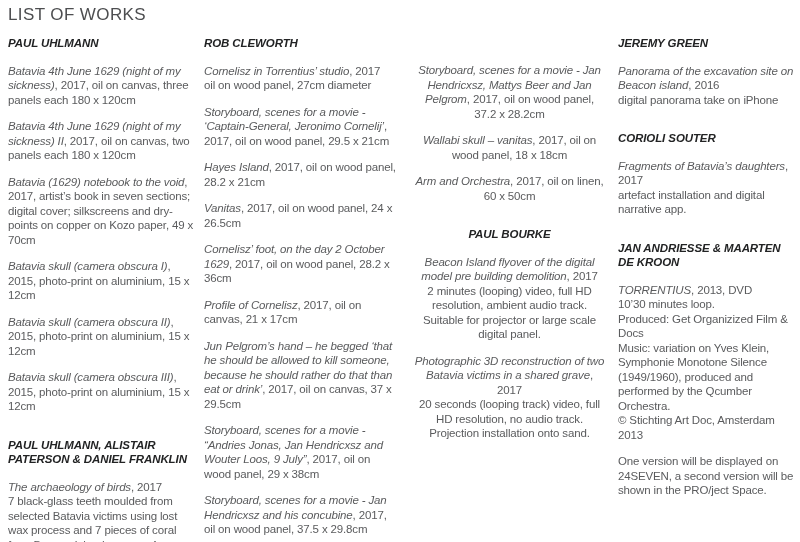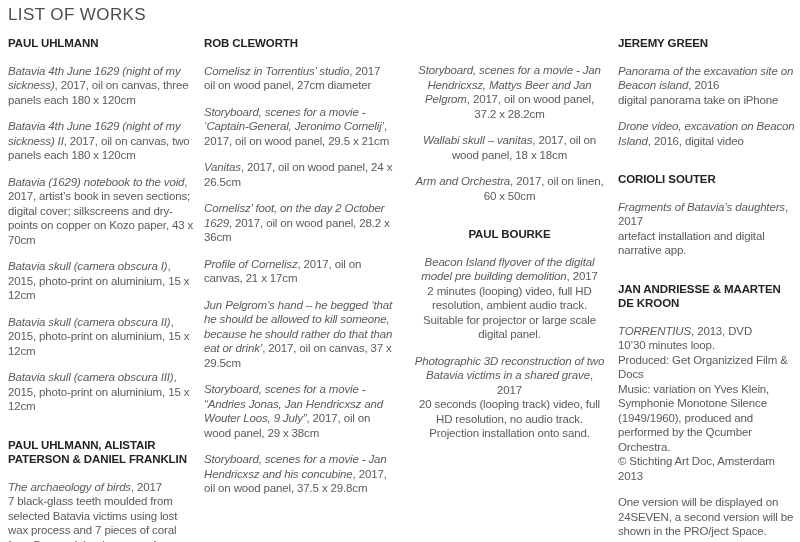--- a/index.html
+++ b/index.html
@@ -30,20 +30,21 @@
   .col-2 { left: 204px; width: 196px; }
   .col-3 { left: 413px; width: 193px; text-align: center; }
   .col-4 { left: 618px; width: 180px; }
   h2.artist {
     font-size: 11.5px;
     font-weight: 700;
     letter-spacing: -0.1px;
     line-height: 14.5px;
     color: #222324;
     margin: 0 0 13px 0;
+    font-style: italic;
   }
   .section + .section h2.artist { margin-top: 24px; }
   .section.continuation { padding-top: 27px; }
   p.work {
     font-size: 11.5px;
     letter-spacing: -0.15px;
     line-height: 14.5px;
     color: #5a5b5d;
     margin: 0 0 12px 0;
   }
@@ -52,35 +53,36 @@
 </head>
 <body>
 
 <div class="page">
   <h1 class="page-title">LIST OF WORKS</h1>
   <div class="col col-1">
       <div class="section">
         <h2 class="artist">PAUL UHLMANN</h2>
         <p class="work"><span class="it">Batavia 4th June 1629 (night of my sickness)</span><span class="">, 2017, oil on canvas, three panels each 180 x 120cm</span></p>
         <p class="work"><span class="it">Batavia 4th June 1629 (night of my sickness) II</span><span class="">, 2017, oil on canvas, two panels each 180 x 120cm</span></p>
-        <p class="work"><span class="it">Batavia (1629) notebook to the void</span><span class="">, 2017, artist’s book in seven sections; digital cover; silkscreens and dry-points on copper on Kozo paper, 43 x 70cm</span></p>
+        <p class="work"><span class="it">Batavia (1629) notebook to the void</span><span class="">, 2017, artist’s book in seven sections; digital cover; silkscreens and dry-points on copper on Kozo paper, 49 x 70cm</span></p>
         <p class="work"><span class="it">Batavia skull (camera obscura I)</span><span class="">, 2015, photo-print on aluminium, 15 x 12cm</span></p>
         <p class="work"><span class="it">Batavia skull (camera obscura II)</span><span class="">, 2015, photo-print on aluminium, 15 x 12cm</span></p>
         <p class="work"><span class="it">Batavia skull (camera obscura III)</span><span class="">, 2015, photo-print on aluminium, 15 x 12cm</span></p>
       </div>
       <div class="section">
         <h2 class="artist">PAUL UHLMANN, ALISTAIR PATERSON &amp; DANIEL FRANKLIN</h2>
         <p class="work"><span class="it">The archaeology of birds</span><span class="">, 2017</span><br><span class="">7 black-glass teeth moulded from selected Batavia victims using lost wax process and 7 pieces of coral from Beacon Island, approx. 4 x 2.5cm (variable with each piece)</span></p>
       </div>
     </div>
   <div class="col col-2">
       <div class="section">
         <h2 class="artist">ROB CLEWORTH</h2>
         <p class="work"><span class="it">Cornelisz in Torrentius’ studio</span><span class="">, 2017</span><br><span class="">oil on wood panel, 27cm diameter</span></p>
         <p class="work"><span class="it">Storyboard, scenes for a movie - ‘Captain-General, Jeronimo Cornelij’</span><span class="">, 2017, oil on wood panel, 29.5 x 21cm</span></p>
+        <p class="work"><span class="it">Hayes Island</span><span class="">, 2017, oil on wood panel, 28.2 x 21cm</span></p>
         <p class="work"><span class="it">Vanitas</span><span class="">, 2017, oil on wood panel, 24 x 26.5cm</span></p>
         <p class="work"><span class="it">Cornelisz’ foot, on the day 2 October 1629</span><span class="">, 2017, oil on wood panel, 28.2 x 36cm</span></p>
         <p class="work"><span class="it">Profile of Cornelisz</span><span class="">, 2017, oil on canvas, 21 x 17cm</span></p>
         <p class="work"><span class="it">Jun Pelgrom’s hand – he begged ‘that he should be allowed to kill someone, because he should rather do that than eat or drink’</span><span class="">, 2017, oil on canvas, 37 x 29.5cm</span></p>
         <p class="work"><span class="it">Storyboard, scenes for a movie - “Andries Jonas, Jan Hendricxsz and Wouter Loos, 9 July”</span><span class="">, 2017, oil on wood panel, 29 x 38cm</span></p>
         <p class="work"><span class="it">Storyboard, scenes for a movie - Jan Hendricxsz and his concubine</span><span class="">, 2017, oil on wood panel, 37.5 x 29.8cm</span></p>
       </div>
     </div>
   <div class="col col-3">
       <div class="section continuation">
@@ -91,21 +93,20 @@
       <div class="section">
         <h2 class="artist">PAUL BOURKE</h2>
         <p class="work"><span class="it">Beacon Island flyover of the digital model pre building demolition</span><span class="">, 2017</span><br><span class="">2 minutes (looping) video, full HD resolution, ambient audio track. Suitable for projector or large scale digital panel.</span></p>
         <p class="work"><span class="it">Photographic 3D reconstruction of two Batavia victims in a shared grave</span><span class="">, 2017</span><br><span class="">20 seconds (looping track) video, full HD resolution, no audio track. Projection installation onto sand.</span></p>
       </div>
     </div>
   <div class="col col-4">
       <div class="section">
         <h2 class="artist">JEREMY GREEN</h2>
         <p class="work"><span class="it">Panorama of the excavation site on Beacon island</span><span class="">, 2016</span><br><span class="">digital panorama take on iPhone</span></p>
-        <p class="work"><span class="it">Drone video, excavation on Beacon Island</span><span class="">, 2016, digital video</span></p>
       </div>
       <div class="section">
         <h2 class="artist">CORIOLI SOUTER</h2>
         <p class="work"><span class="it">Fragments of Batavia’s daughters</span><span class="">, 2017</span><br><span class="">artefact installation and digital narrative app.</span></p>
       </div>
       <div class="section">
         <h2 class="artist">JAN ANDRIESSE &amp; MAARTEN DE KROON</h2>
         <p class="work"><span class="it">TORRENTIUS</span><span class="">, 2013, DVD</span><br><span class="">10’30 minutes loop.</span><br><span class="">Produced: Get Organizized Film &amp; Docs</span><br><span class="">Music: variation on Yves Klein, Symphonie Monotone Silence (1949/1960), produced and performed by the Qcumber Orchestra.</span><br><span class="">© Stichting Art Doc, Amsterdam 2013</span></p>
         <p class="work"><span class="">One version will be displayed on 24SEVEN, a second version will be shown in the PRO/ject Space.</span></p>
       </div>

